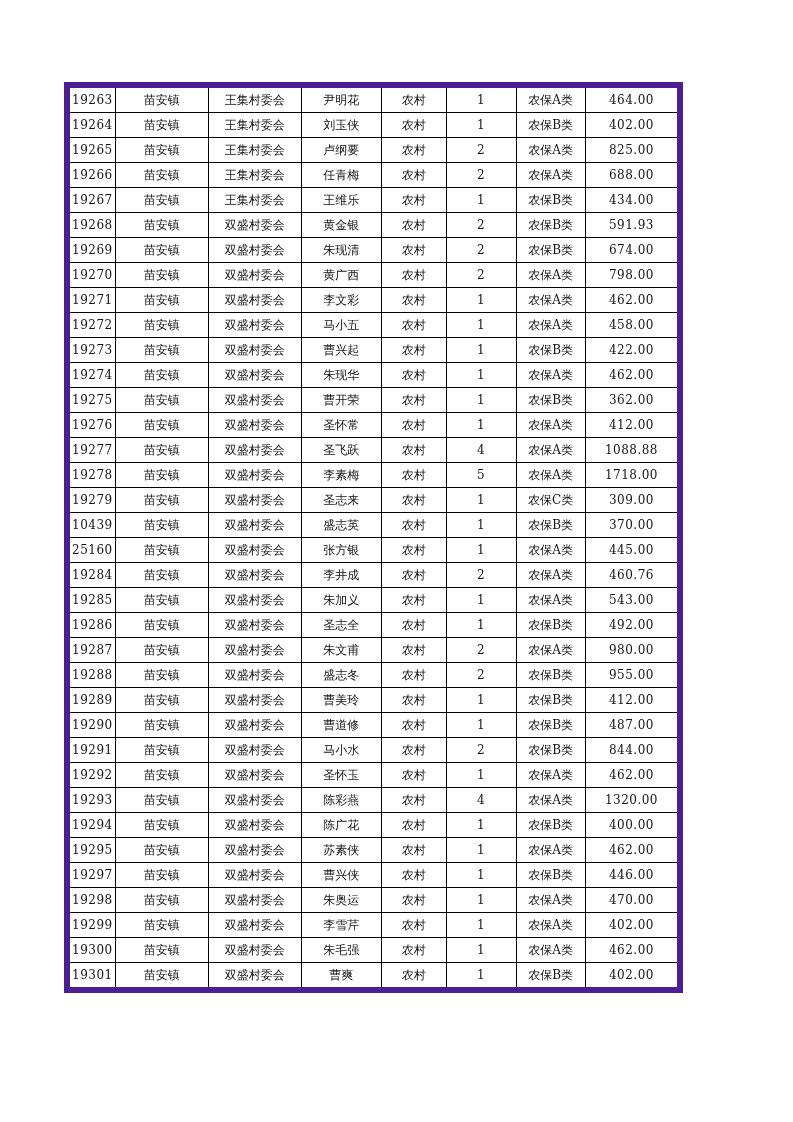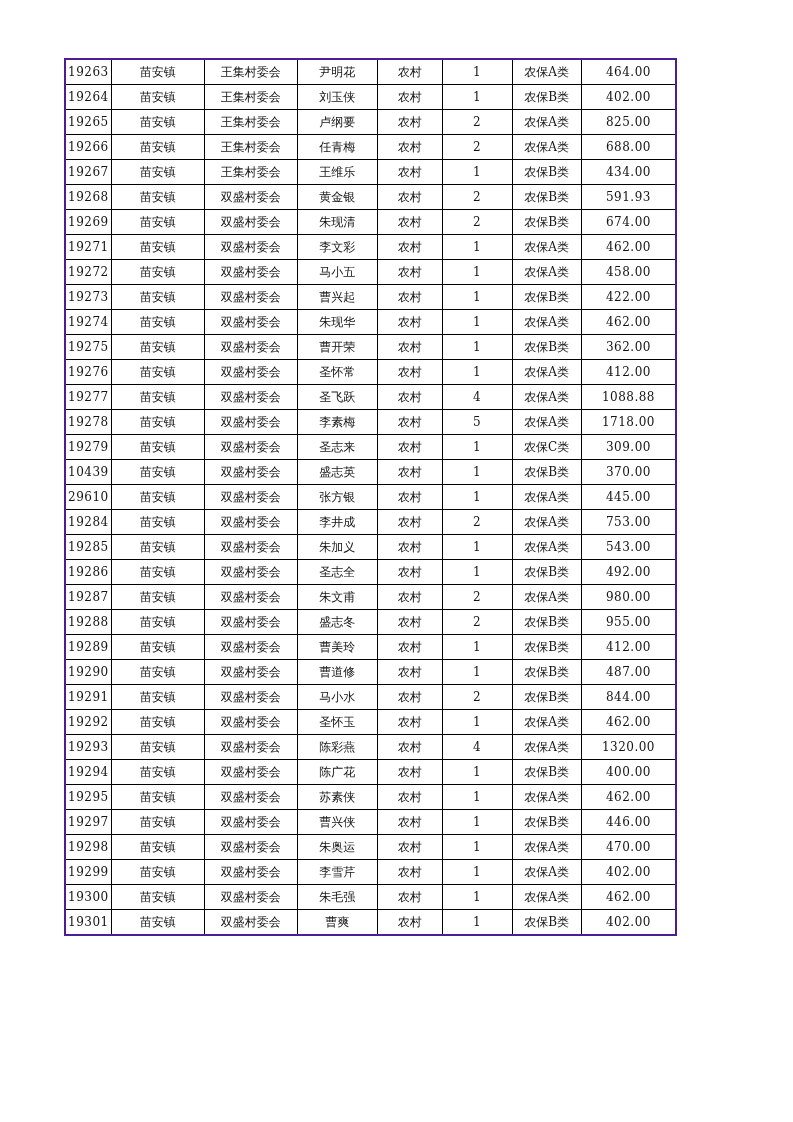--- a/index.html
+++ b/index.html
@@ -11,24 +11,24 @@
     position: relative;
     width: 793px;
     height: 1122px;
     background: #ffffff;
     overflow: hidden;
     font-family: "DejaVu Serif", "Liberation Serif", serif;
   }
   table.grid {
     position: absolute;
     left: 64px;
-    top: 58px;
+    top: 82px;
     border-collapse: collapse;
     table-layout: fixed;
-    border: 2px solid #4c1d95;
+    border: 6px solid #4c1d95;
   }
   table.grid td {
     border: 1px solid #000000;
     height: 24px;
     padding: 0 2px;
     text-align: center;
     vertical-align: middle;
     font-size: 12px;
     line-height: 24px;
     color: #141414;
@@ -120,20 +120,30 @@
           <td class="num">19269</td>
           <td>苗安镇</td>
           <td>双盛村委会</td>
           <td>朱现清</td>
           <td>农村</td>
           <td class="num">2</td>
           <td>农保B类</td>
           <td class="num">674.00</td>
         </tr>
         <tr>
+          <td class="num">19270</td>
+          <td>苗安镇</td>
+          <td>双盛村委会</td>
+          <td>黄广西</td>
+          <td>农村</td>
+          <td class="num">2</td>
+          <td>农保A类</td>
+          <td class="num">798.00</td>
+        </tr>
+        <tr>
           <td class="num">19271</td>
           <td>苗安镇</td>
           <td>双盛村委会</td>
           <td>李文彩</td>
           <td>农村</td>
           <td class="num">1</td>
           <td>农保A类</td>
           <td class="num">462.00</td>
         </tr>
         <tr>
@@ -220,38 +230,38 @@
           <td class="num">10439</td>
           <td>苗安镇</td>
           <td>双盛村委会</td>
           <td>盛志英</td>
           <td>农村</td>
           <td class="num">1</td>
           <td>农保B类</td>
           <td class="num">370.00</td>
         </tr>
         <tr>
-          <td class="num">29610</td>
+          <td class="num">25160</td>
           <td>苗安镇</td>
           <td>双盛村委会</td>
           <td>张方银</td>
           <td>农村</td>
           <td class="num">1</td>
           <td>农保A类</td>
           <td class="num">445.00</td>
         </tr>
         <tr>
           <td class="num">19284</td>
           <td>苗安镇</td>
           <td>双盛村委会</td>
           <td>李井成</td>
           <td>农村</td>
           <td class="num">2</td>
           <td>农保A类</td>
-          <td class="num">753.00</td>
+          <td class="num">460.76</td>
         </tr>
         <tr>
           <td class="num">19285</td>
           <td>苗安镇</td>
           <td>双盛村委会</td>
           <td>朱加义</td>
           <td>农村</td>
           <td class="num">1</td>
           <td>农保A类</td>
           <td class="num">543.00</td>

